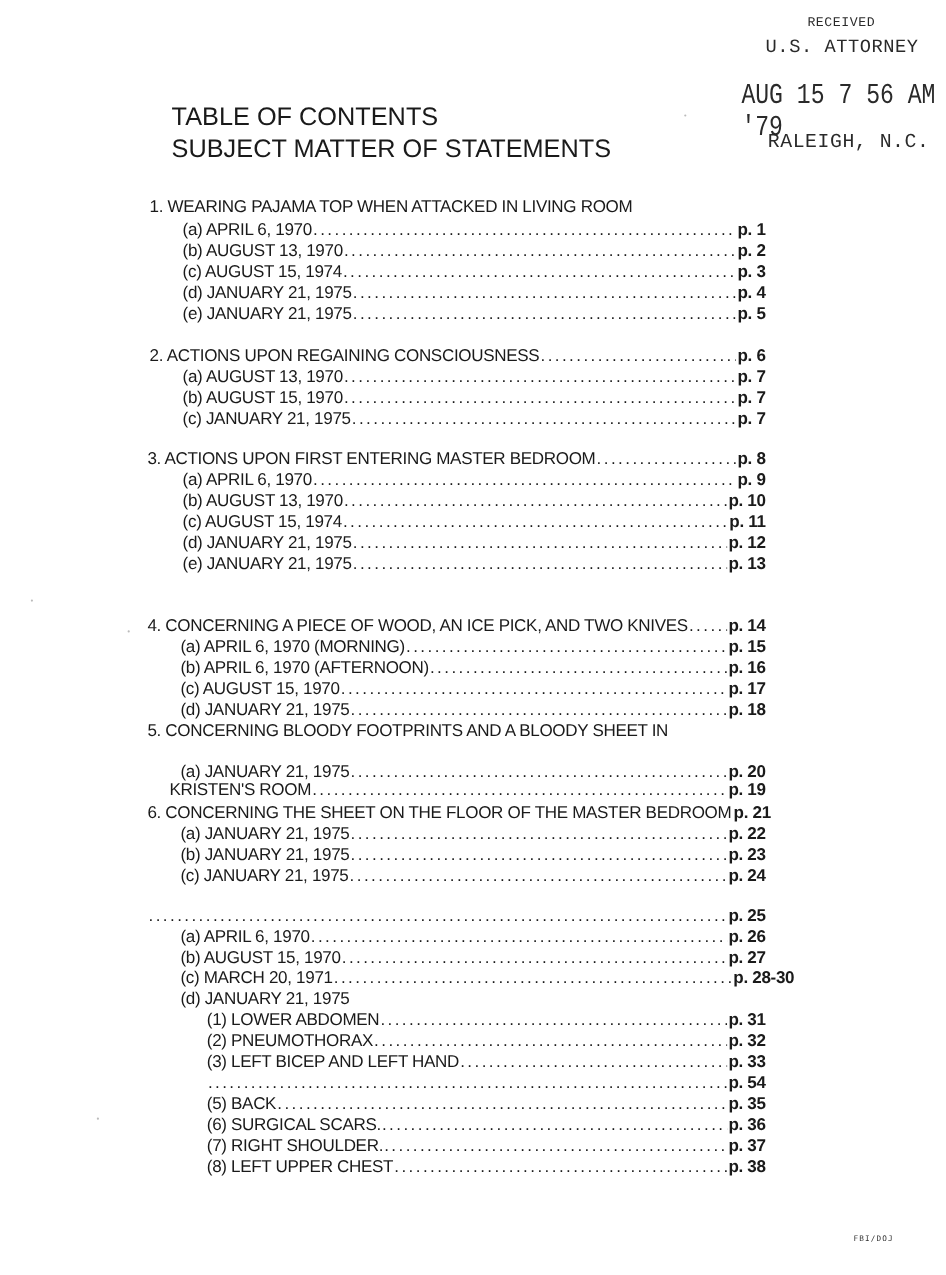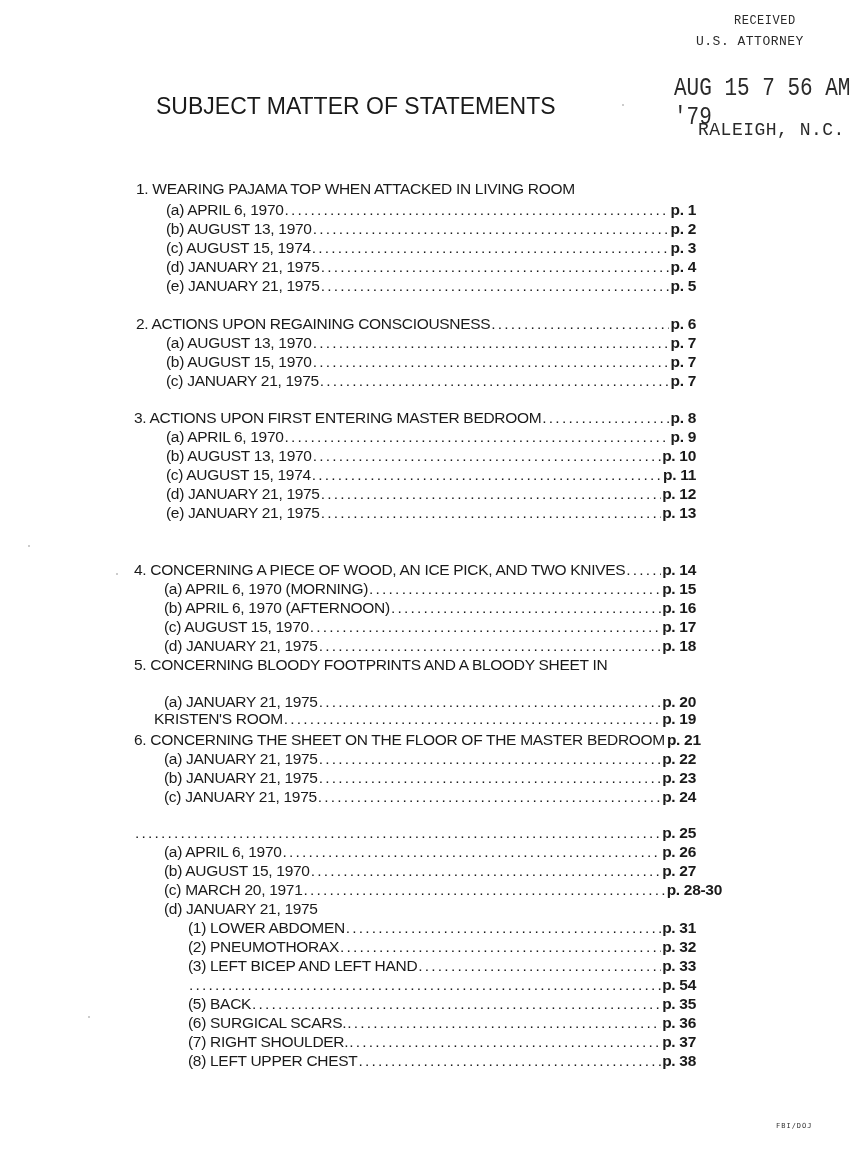--- a/index.html
+++ b/index.html
@@ -6,21 +6,21 @@
   body {
     width: 860px; height: 1159px; position: relative; overflow: hidden;
     font-family: "Liberation Sans", sans-serif; color: #1a1a1a;
   }
   .stamp {
     position: absolute; left: 660px; top: 14px; width: 200px;
     font-family: "Liberation Mono", "DejaVu Sans Mono", monospace;
     color: #2a2a2a;
   }
   .stamp .l1 { position: absolute; left: 74px; top: 0; font-size: 12px; letter-spacing: 0.5px; }
-  .stamp .l2 { position: absolute; left: 36px; top: 20px; font-size: 13px; letter-spacing: 0.5px; text-align: center; }
+  .stamp .l2 { position: absolute; left: 36px; top: 20px; font-size: 17px; letter-spacing: 0.5px; text-align: center; }
   .stamp .l3 { position: absolute; left: 14px; top: 60px; font-size: 21px; transform: scaleY(1.25); transform-origin: left top; letter-spacing: 0px; }
   .stamp .l4 { position: absolute; left: 38px; top: 106px; font-size: 18px; font-weight: normal; letter-spacing: 0.5px; }
 
   .title { position: absolute; left: 156px; top: 92px; font-size: 23px; line-height: 29px; font-weight: normal; }
   .title div { white-space: nowrap; }
 
   .toc { position: absolute; left: 0; top: 0; width: 860px; }
   .row {
     position: absolute; height: 19px; display: flex; align-items: baseline;
     font-size: 15.5px; white-space: nowrap; letter-spacing: -0.3px;
@@ -44,20 +44,21 @@
 <body>
 
 <div class="stamp">
   <div class="l1">RECEIVED</div>
   <div class="l2">U.S. ATTORNEY</div>
   <div class="l3">AUG 15  7 56 AM '79</div>
   <div class="l4">RALEIGH, N.C.</div>
 </div>
 
 <div class="title">
+  <div>TABLE OF CONTENTS</div>
   <div>SUBJECT MATTER OF STATEMENTS</div>
 </div>
 
 <div class="toc">
 
   <div class="row nodots" style="left:136px;top:180px;width:560px">
       <span class="lbl">1.  WEARING PAJAMA TOP WHEN ATTACKED IN LIVING ROOM</span>
       <span class="dots"></span>
       <span class="pg"></span>
     </div>

